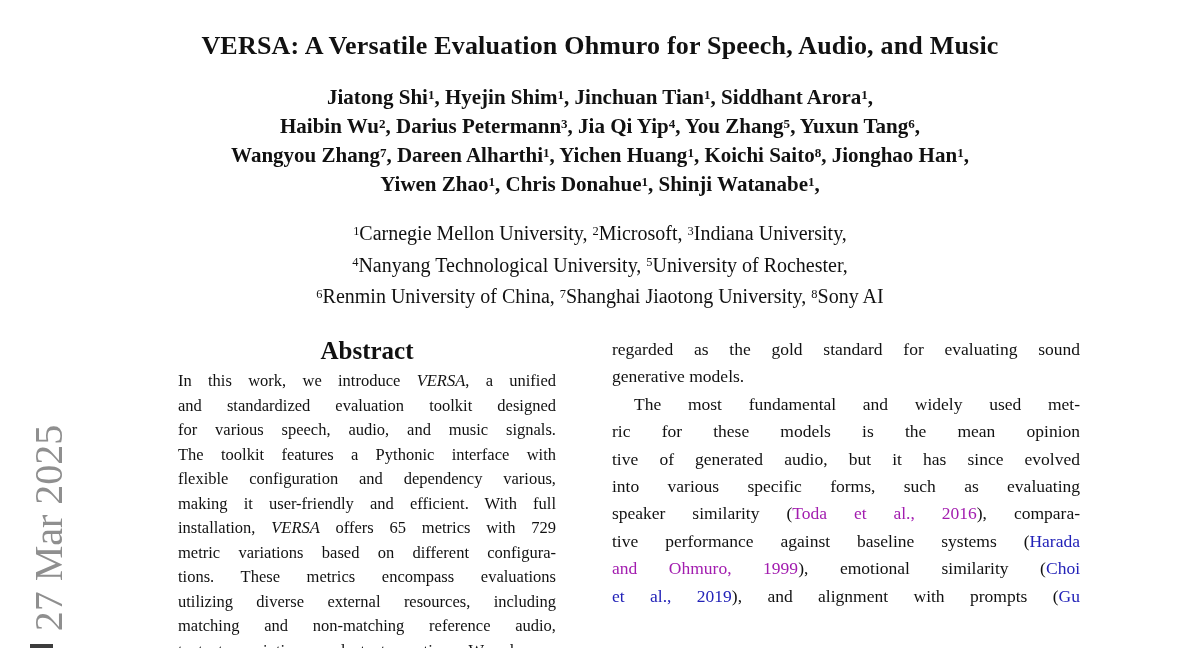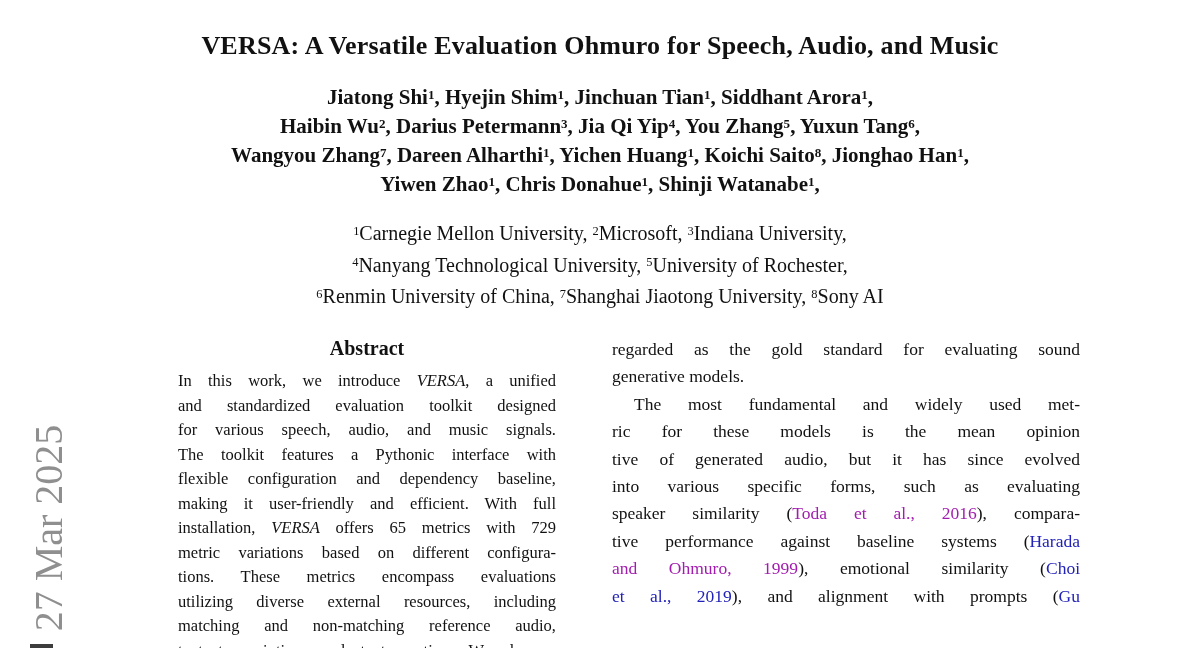--- a/index.html
+++ b/index.html
@@ -14,21 +14,21 @@
   .authors{
     position:absolute;top:84px;left:0;width:1200px;
     text-align:center;font-weight:bold;font-size:21px;line-height:27px;
   }
   .affils{
     position:absolute;top:219px;left:0;width:1200px;
     text-align:center;font-size:20px;line-height:28.5px;
   }
   .abstract-heading{
     position:absolute;top:337px;left:178px;width:378px;
-    text-align:center;font-weight:bold;font-size:20px;
+    text-align:center;font-weight:bold;font-size:25px;
   }
   .left-lines{
     position:absolute;top:369px;left:178px;width:378px;height:279px;
     font-size:16.5px;line-height:24.5px;overflow:hidden;
   }
   .left-lines .line{height:24.5px;overflow:hidden;}
   .right-lines{
     position:absolute;top:336px;left:612px;width:468px;height:312px;
     font-size:17.5px;line-height:27.4px;overflow:hidden;
   }
@@ -70,21 +70,21 @@
       <div class="line c"><span class="seg-sup">6</span><span class="seg-p">Renmin University of China, </span><span class="seg-sup">7</span><span class="seg-p">Shanghai Jiaotong University, </span><span class="seg-sup">8</span><span class="seg-p">Sony AI</span></div>
     </div>
 
   <div class="abstract-heading">Abstract</div>
 
   <div class="left-lines" id="leftlines">
       <div class="line"><span class="seg-p">In this work, we introduce </span><span class="seg-i">VERSA</span><span class="seg-p">, a unified</span></div>
       <div class="line"><span class="seg-p">and standardized evaluation toolkit designed</span></div>
       <div class="line"><span class="seg-p">for various speech, audio, and music signals.</span></div>
       <div class="line"><span class="seg-p">The toolkit features a Pythonic interface with</span></div>
-      <div class="line"><span class="seg-p">flexible configuration and dependency baseline,</span></div>
+      <div class="line"><span class="seg-p">flexible configuration and dependency various,</span></div>
       <div class="line"><span class="seg-p">making it user-friendly and efficient. With full</span></div>
       <div class="line"><span class="seg-p">installation, </span><span class="seg-i">VERSA</span><span class="seg-p"> offers 65 metrics with 729</span></div>
       <div class="line"><span class="seg-p">metric variations based on different configura-</span></div>
       <div class="line"><span class="seg-p">tions. These metrics encompass evaluations</span></div>
       <div class="line"><span class="seg-p">utilizing diverse external resources, including</span></div>
       <div class="line"><span class="seg-p">matching and non-matching reference audio,</span></div>
       <div class="line"><span class="seg-p">text transcription, and text caption. We demon-</span></div>
     </div>
 
   <div class="right-lines" id="rightlines">

